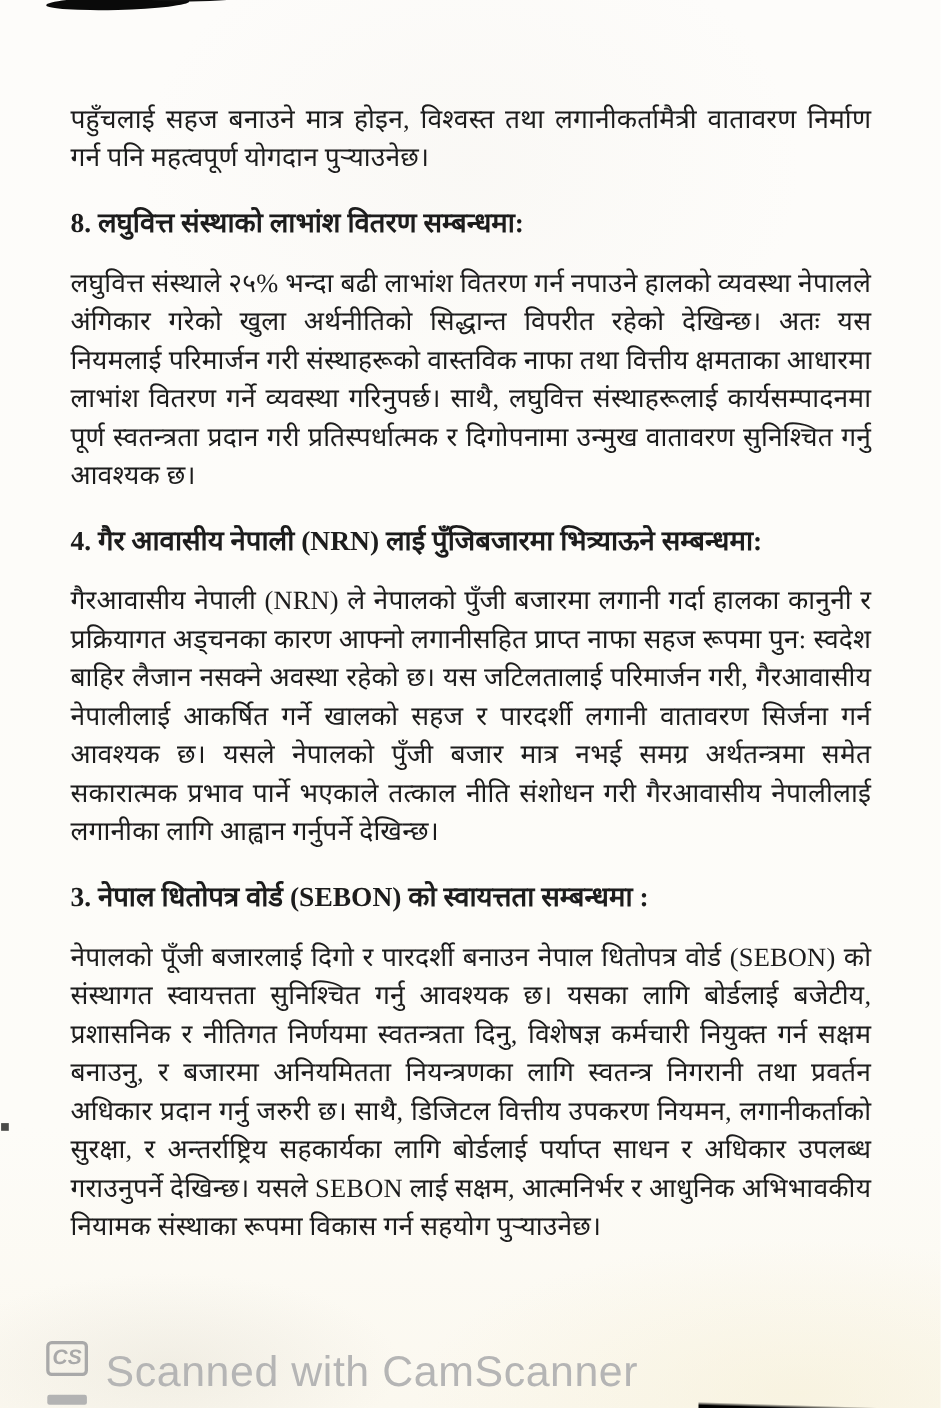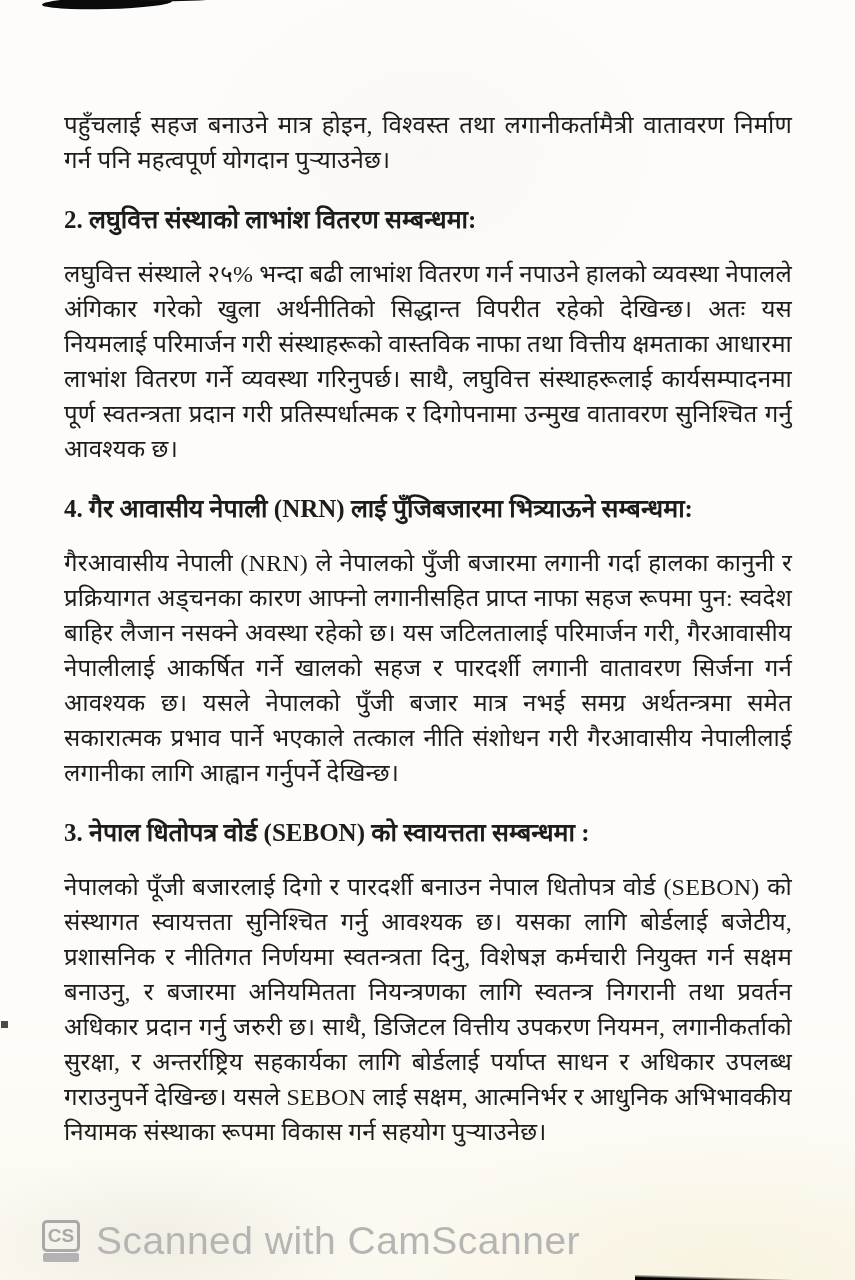--- a/index.html
+++ b/index.html
@@ -24,21 +24,20 @@
     top: 92px;
     width: 728px;
     color: #1c1c1c;
   }
   .para {
     font-size: 24px;
     line-height: 35px;
     text-align: justify;
     margin-bottom: 17px;
     letter-spacing: 0.2px;
-    margin-top: 16px;
   }
   .para.last { text-align: left; }
   .heading {
     font-size: 25px;
     line-height: 32px;
     font-weight: bold;
     margin-top: 26px;
     margin-bottom: 21px;
   }
   
@@ -82,23 +81,24 @@
   .watermark {
     position: absolute;
     left: 42px;
     top: 1219px;
     display: flex;
     align-items: center;
     gap: 16px;
   }
   .cs-logo {
     width: 38px;
-    height: 42px;
+    height: 58px;
     position: relative;
     flex: 0 0 auto;
+    font-style: italic;
   }
   .cs-box {
     position: absolute;
     top: 0;
     left: 0;
     width: 38px;
     height: 32px;
     border: 3px solid #a9a9a9;
     border-radius: 5px;
     display: flex;
@@ -129,21 +129,21 @@
 </head>
 <body>
 
 <div class="scan-page">
 
   <div class="artifact-top-blob"></div>
   <div class="artifact-left-dot"></div>
 
   <div class="content">
     <p class="para">पहुँचलाई सहज बनाउने मात्र होइन, विश्वस्त तथा लगानीकर्तामैत्री वातावरण निर्माण गर्न पनि महत्वपूर्ण योगदान पुऱ्याउनेछ।</p>
-    <h2 class="heading">2. लघुवित्त संस्थाको लाभांश वितरण सम्बन्धमा:</h2>
+    <h2 class="heading">8. लघुवित्त संस्थाको लाभांश वितरण सम्बन्धमा:</h2>
     <p class="para">लघुवित्त संस्थाले २५% भन्दा बढी लाभांश वितरण गर्न नपाउने हालको व्यवस्था नेपालले अंगिकार गरेको खुला अर्थनीतिको सिद्धान्त विपरीत रहेको देखिन्छ। अतः यस नियमलाई परिमार्जन गरी संस्थाहरूको वास्तविक नाफा तथा वित्तीय क्षमताका आधारमा लाभांश वितरण गर्ने व्यवस्था गरिनुपर्छ। साथै, लघुवित्त संस्थाहरूलाई कार्यसम्पादनमा पूर्ण स्वतन्त्रता प्रदान गरी प्रतिस्पर्धात्मक र दिगोपनामा उन्मुख वातावरण सुनिश्चित गर्नु आवश्यक छ।</p>
     <h2 class="heading">4. गैर आवासीय नेपाली (NRN) लाई पुँजिबजारमा भित्र्याऊने सम्बन्धमा:</h2>
     <p class="para">गैरआवासीय नेपाली (NRN) ले नेपालको पुँजी बजारमा लगानी गर्दा हालका कानुनी र प्रक्रियागत अड्चनका कारण आफ्नो लगानीसहित प्राप्त नाफा सहज रूपमा पुन: स्वदेश बाहिर लैजान नसक्ने अवस्था रहेको छ। यस जटिलतालाई परिमार्जन गरी, गैरआवासीय नेपालीलाई आकर्षित गर्ने खालको सहज र पारदर्शी लगानी वातावरण सिर्जना गर्न आवश्यक छ। यसले नेपालको पुँजी बजार मात्र नभई समग्र अर्थतन्त्रमा समेत सकारात्मक प्रभाव पार्ने भएकाले तत्काल नीति संशोधन गरी गैरआवासीय नेपालीलाई लगानीका लागि आह्वान गर्नुपर्ने देखिन्छ।</p>
     <h2 class="heading">3. नेपाल धितोपत्र वोर्ड (SEBON) को स्वायत्तता सम्बन्धमा :</h2>
     <p class="para">नेपालको पूँजी बजारलाई दिगो र पारदर्शी बनाउन नेपाल धितोपत्र वोर्ड (SEBON) को संस्थागत स्वायत्तता सुनिश्चित गर्नु आवश्यक छ। यसका लागि बोर्डलाई बजेटीय, प्रशासनिक र नीतिगत निर्णयमा स्वतन्त्रता दिनु, विशेषज्ञ कर्मचारी नियुक्त गर्न सक्षम बनाउनु, र बजारमा अनियमितता नियन्त्रणका लागि स्वतन्त्र निगरानी तथा प्रवर्तन अधिकार प्रदान गर्नु जरुरी छ। साथै, डिजिटल वित्तीय उपकरण नियमन, लगानीकर्ताको सुरक्षा, र अन्तर्राष्ट्रिय सहकार्यका लागि बोर्डलाई पर्याप्त साधन र अधिकार उपलब्ध गराउनुपर्ने देखिन्छ। यसले SEBON लाई सक्षम, आत्मनिर्भर र आधुनिक अभिभावकीय नियामक संस्थाका रूपमा विकास गर्न सहयोग पुऱ्याउनेछ।</p>
   </div>
 
   <div class="watermark">
     <div class="cs-logo">
       <div class="cs-box">CS</div>

